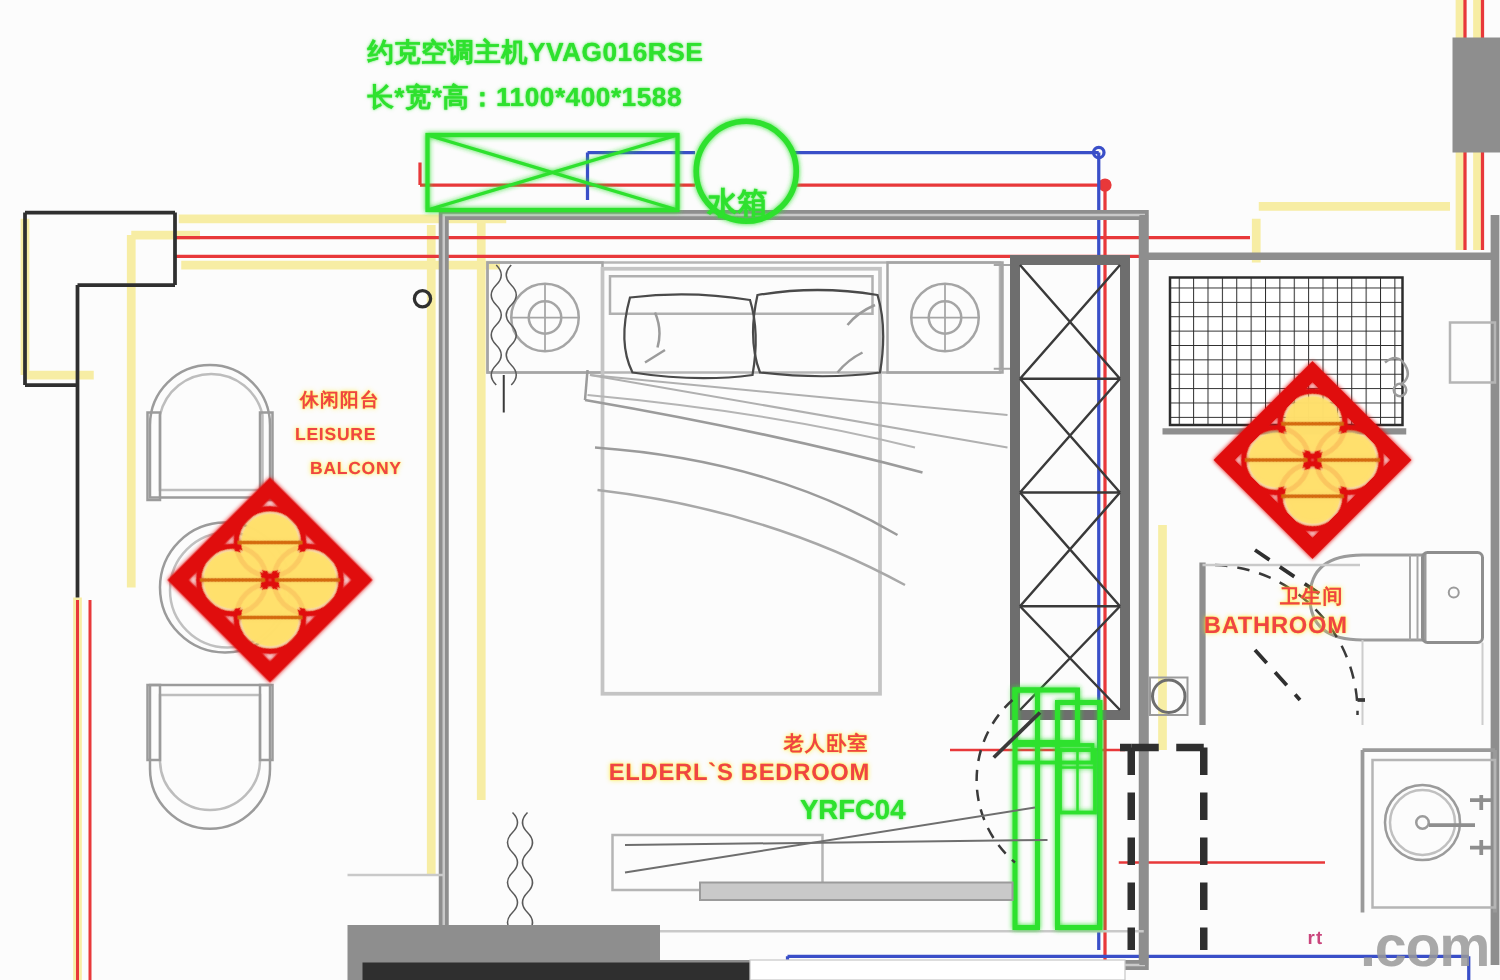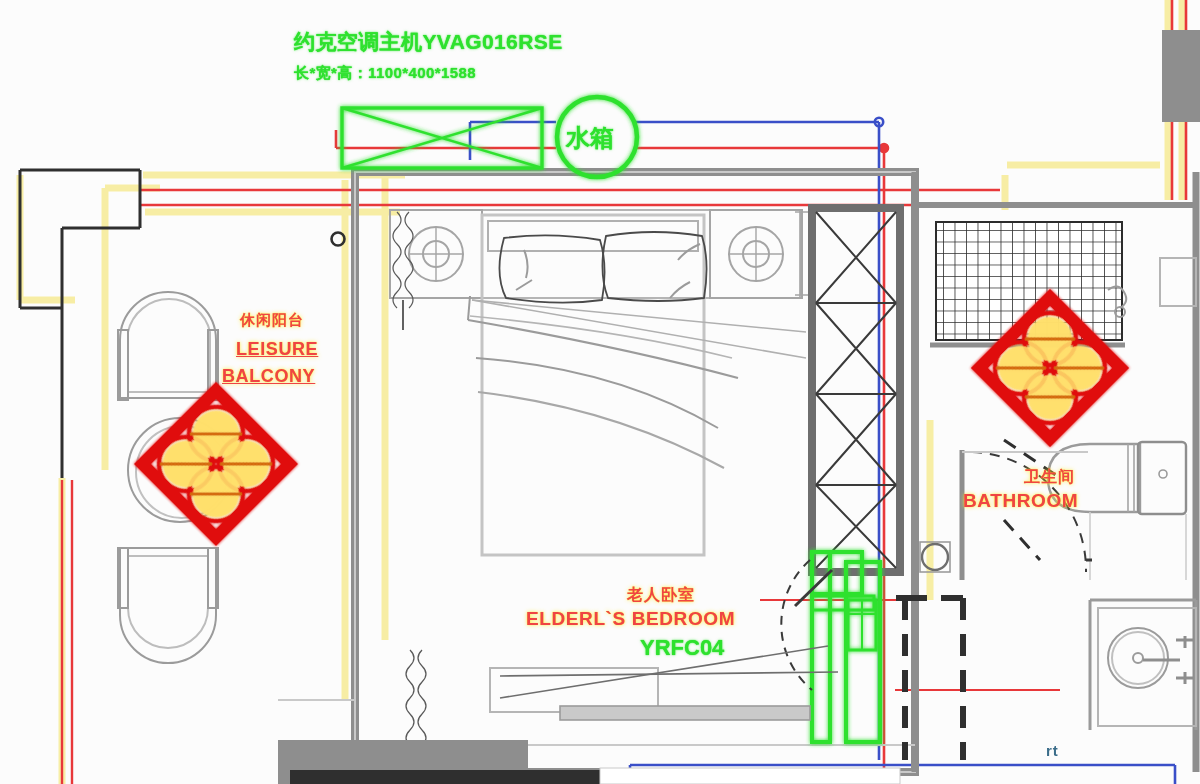--- a/index.html
+++ b/index.html
@@ -3,29 +3,29 @@
 <meta charset="utf-8">
 <style>
   html,body{margin:0;padding:0;background:#ffffff;}
   body{font-family:"Liberation Sans","DejaVu Sans",sans-serif;}
   #stage{position:relative;width:1200px;height:784px;background:#fbfbfb;overflow:hidden;text-align:center;}
   #stage svg{position:absolute;left:0;top:0;}
   .lbl{position:absolute;white-space:nowrap;pointer-events:none;}
   .green-txt{color:#2ee12e;font-weight:bold;text-shadow:0 0 3px rgba(46,225,46,.55),0 0 1px #2ee12e;}
   .yellow-txt{color:#ef4444;font-weight:bold;text-shadow:0 0 4px rgba(255,233,43,.85),0 0 1px #ffe600;}
   .t-title{font-size:21px;letter-spacing:.4px;}
-  .t-dim{font-size:15px;letter-spacing:.4px;}
-  .t-tank{font-size:24px;}
+  .t-dim{font-size:21px;letter-spacing:.4px;}
+  .t-tank{font-size:24px;margin-top:24px;}
   .t-room-cn{font-size:16px;letter-spacing:1px;}
   .t-room-en{font-size:19px;letter-spacing:.6px;}
   .t-model{font-size:22px;margin-left:28px;}
   .t-balcony-cn{font-size:15px;letter-spacing:1px;}
-  .t-balcony-en{font-size:18px;letter-spacing:.6px;text-decoration:underline;}
+  .t-balcony-en{font-size:14px;letter-spacing:.6px;}
   .watermark{position:absolute;color:#9a9a9a;font-weight:bold;font-size:46px;opacity:.85;letter-spacing:-1px;}
-  .wm-small{position:absolute;color:#0c4a6e;font-weight:bold;font-size:15px;opacity:.8;letter-spacing:1px;}
+  .wm-small{position:absolute;color:#be185d;font-weight:bold;font-size:15px;opacity:.8;letter-spacing:1px;}
 </style>
 </head>
 <body>
 
 <div id="stage">
 
   <svg width="1200" height="784" viewBox="0 0 1200 784">
     <defs>
       <pattern id="tilegrid" width="11.5" height="11.5" patternUnits="userSpaceOnUse">
         <rect width="11.5" height="11.5" fill="#ffffff"></rect>
@@ -322,24 +322,25 @@
   </svg>
 
   <div class="lbl green-txt t-title" style="left:294px;top:28px;">约克空调主机YVAG016RSE</div>
 
   <div class="lbl green-txt t-dim" style="left:294px;top:64px;">长*宽*高：1100*400*1588</div>
 
   <div class="lbl green-txt t-tank" style="left:566px;top:122px;">水箱</div>
 
   <div class="lbl yellow-txt t-balcony-cn" style="left:240px;top:311px;">休闲阳台</div>
   <div class="lbl yellow-txt t-balcony-en" style="left:236px;top:339px;">LEISURE</div>
-  <div class="lbl yellow-txt t-balcony-en" style="left:222px;top:366px;">BALCONY</div>
+  <div class="lbl yellow-txt t-balcony-en" style="left:248px;top:366px;">BALCONY</div>
 
   <div class="lbl yellow-txt t-room-cn" style="left:627px;top:585px;">老人卧室</div>
-  <div class="lbl yellow-txt t-room-en" style="left:487px;top:608px;margin-left:39px;">ELDERL`S BEDROOM</div>
+  <div class="lbl yellow-txt t-room-en" style="left:487px;top:608px;">ELDERL`S BEDROOM</div>
   <div class="lbl green-txt t-model" style="left:612px;top:635px;">YRFC04</div>
 
   <div class="lbl yellow-txt t-room-cn" style="left:1024px;top:467px;">卫生间</div>
   <div class="lbl yellow-txt t-room-en" style="left:963px;top:490px;">BATHROOM</div>
 
+  <div class="watermark" style="left:1088px;top:730px;">.com</div>
   <div class="wm-small" style="left:1046px;top:742px;">rt</div>
 
 </div>
 
 </body></html>

